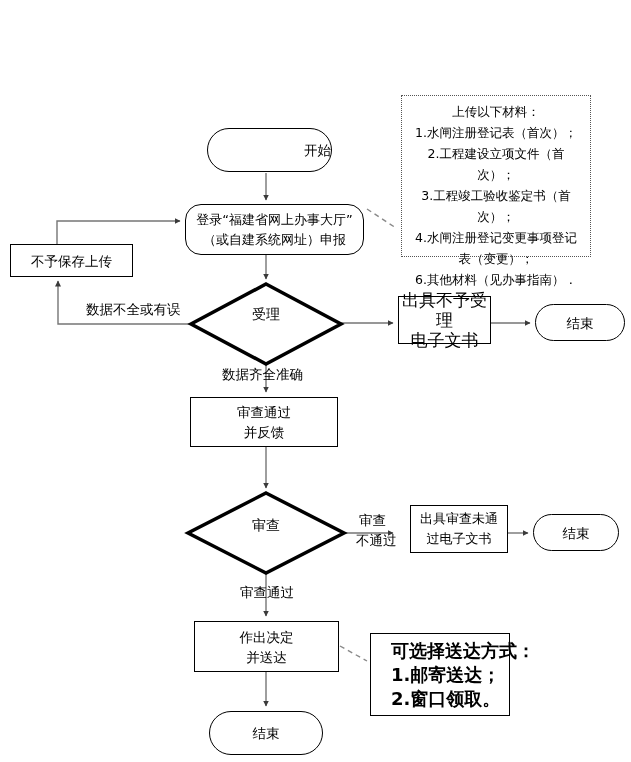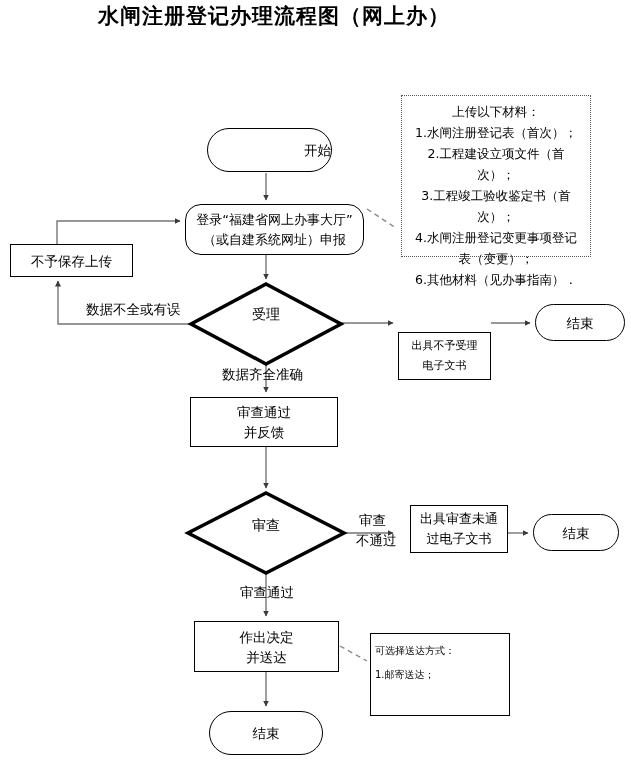--- a/index.html
+++ b/index.html
@@ -21,33 +21,32 @@
   .stadium{border-radius:22px;}
   .stadium.small{border-radius:19px;}
   .thin{border-width:1.2px;}
   .note{
     position:absolute;background:#ffffff;box-sizing:border-box;
     font-size:12.5px;text-align:left;
   }
   .note .ln{white-space:nowrap;}
   #note-materials{border:1.5px dotted #555;padding:5px 8px;line-height:21px;text-align:center;}
   #note-materials .ln{white-space:normal;}
-  #note-delivery{border:1.3px solid #000;padding:5px 4px;line-height:24px;font-size:10px;}
+  #note-delivery{border:1.3px solid #000;padding:5px 20px;line-height:24px;font-size:18px;font-weight:bold;}
   .edge-label{position:absolute;font-size:13.5px;line-height:19px;white-space:nowrap;}
   .diamond-label{
     position:absolute;width:70px;text-align:center;font-size:14px;
   }
   .spread{letter-spacing:4.5px;}
 </style>
 </head>
 <body>
 
 <div id="canvas">
 
-  <div class="page-title">水闸注册登记办理流程图（网上办）</div>
 
   <svg id="flow-svg" viewBox="0 0 631 762">
     <defs>
       <marker id="arr" markerWidth="7" markerHeight="7" refX="5.5" refY="3" orient="auto" markerUnits="userSpaceOnUse">
         <path d="M0,0 L6,3 L0,6 Z" fill="#3a3a3a"></path>
       </marker>
     </defs>
     <g stroke="#757575" stroke-width="1.4" fill="none">
       <line x1="266" y1="173" x2="266" y2="200" marker-end="url(#arr)"></line>
       <line x1="266" y1="255" x2="266" y2="279" marker-end="url(#arr)"></line>
@@ -76,21 +75,21 @@
 
   <div class="shape" style="left:185px;top:204px;width:179px;height:51px;font-size:13px;border-radius:16px;">
     <div>登录“福建省网上办事大厅”</div>
     <div>（或自建系统网址）申报</div>
   </div>
 
   <div class="shape thin" style="left:10px;top:244px;width:123px;height:33px;">
     <div>不予保存上传</div>
   </div>
 
-  <div class="shape" style="left:398px;top:296px;width:93px;height:48px;font-size:11px;margin-top:36px;">
+  <div class="shape" style="left:398px;top:296px;width:93px;height:48px;font-size:17px;">
     <div>出具不予受理</div>
     <div>电子文书</div>
   </div>
 
   <div class="shape stadium small" style="left:535px;top:304px;width:90px;height:37px;">
     <div>结束</div>
   </div>
 
   <div class="shape" style="left:190px;top:397px;width:148px;height:50px;">
     <div>审查通过</div>
@@ -135,15 +134,16 @@
     <div class="ln">1.水闸注册登记表（首次）；</div>
     <div class="ln">2.工程建设立项文件（首次）；</div>
     <div class="ln">3.工程竣工验收鉴定书（首次）；</div>
     <div class="ln">4.水闸注册登记变更事项登记表（变更）；</div>
     <div class="ln">6.其他材料（见办事指南）．</div>
   </div>
 
   <div class="note" id="note-delivery" style="left:370px;top:633px;width:140px;height:83px;">
     <div class="ln">可选择送达方式：</div>
     <div class="ln">1.邮寄送达；</div>
+    <div class="ln">2.窗口领取。</div>
   </div>
 
 </div>
 
 </body></html>

